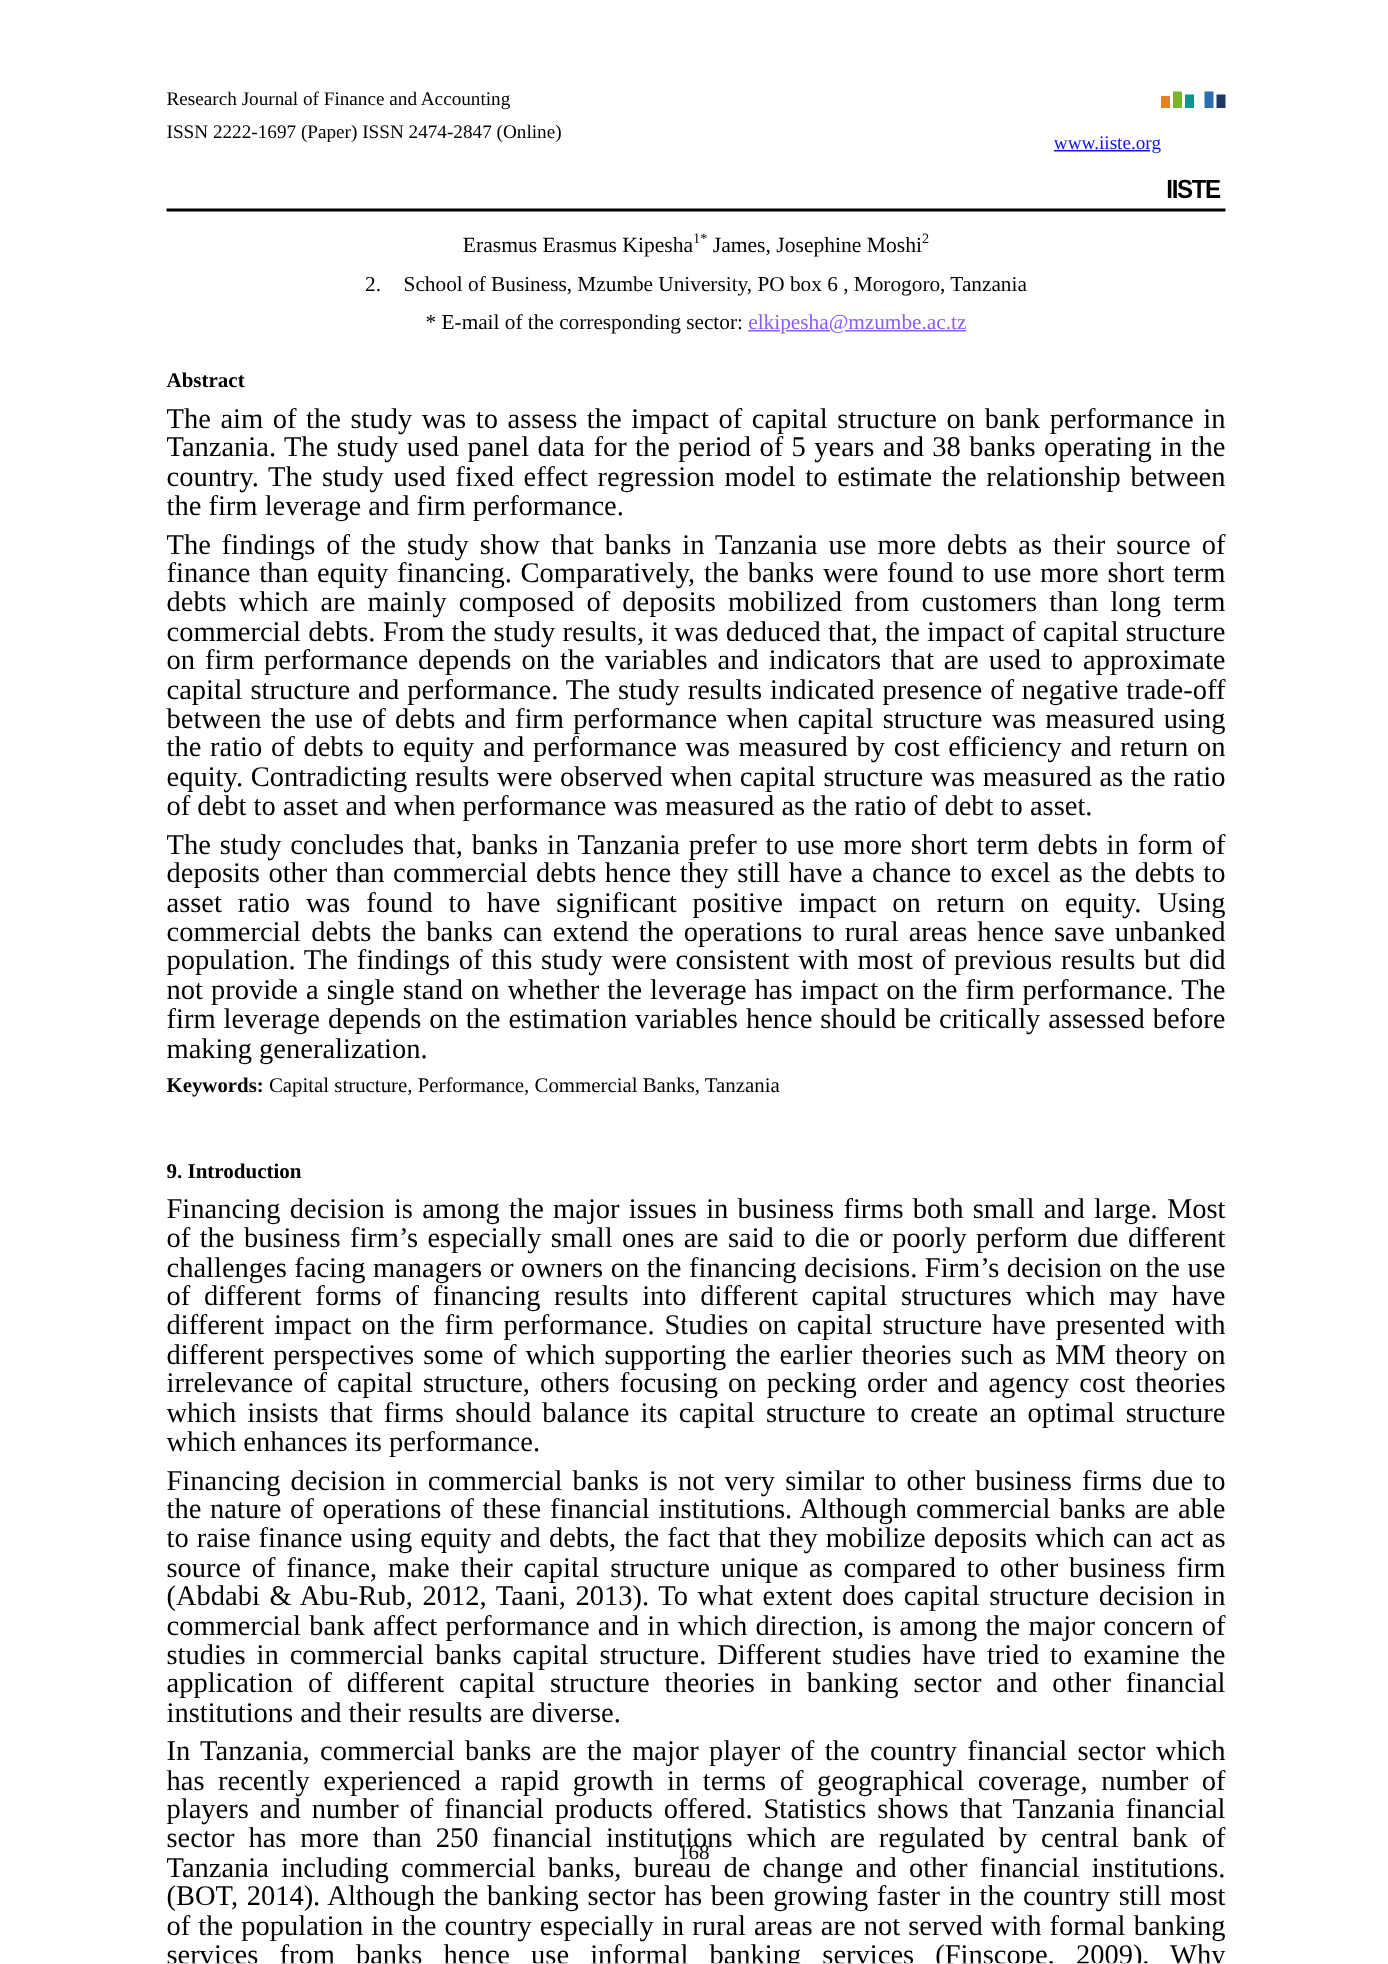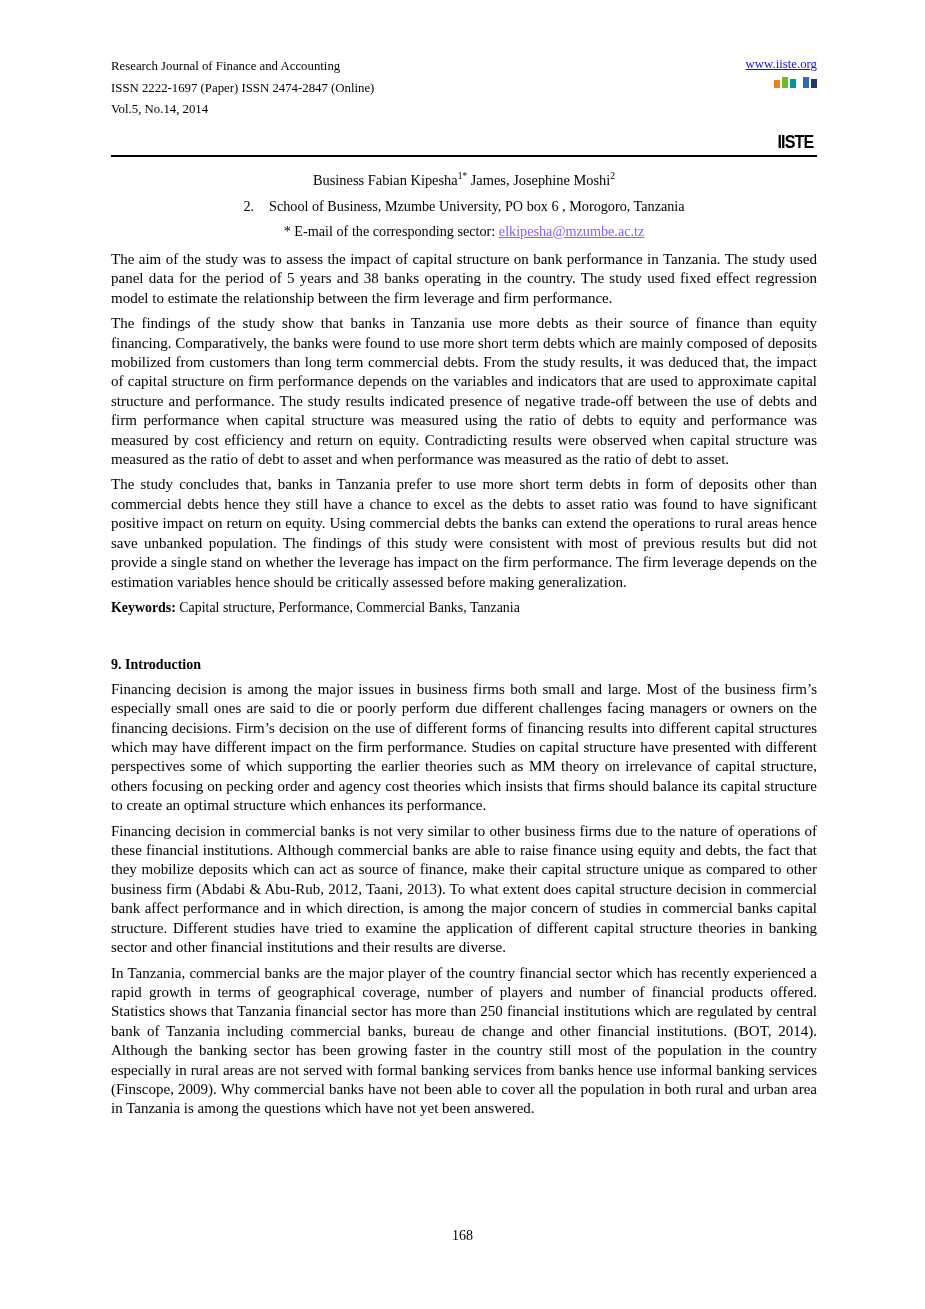--- a/index.html
+++ b/index.html
@@ -10,21 +10,21 @@
     background: #ffffff;
     box-sizing: border-box;
     padding: 56px 108px 0 111px;
     font-family: "Liberation Serif", serif;
     color: #000000;
     overflow: hidden;
   }
   
   .header { display: flex; justify-content: space-between; align-items: flex-start; }
   .header-left div { font-size: 12.8px; line-height: 21.5px; white-space: nowrap; }
-  .header-right { display: flex; flex-direction: column; align-items: flex-end; }
+  .header-right { display: flex; align-items: center; }
   .site-link { font-size: 12.8px; line-height: 16px; color: #1414e6; text-decoration: underline; cursor: pointer; }
   .logo { margin-top: 4px; display: flex; flex-direction: column; align-items: center; gap: 46px; }
   .logo-bars { display: flex; align-items: flex-end; gap: 2px; height: 12px; }
   .logo-bar { width: 6px; height: 9px; }
   .logo-bars .logo-bar:nth-child(1) { height: 8px; }
   .logo-bars .logo-bar:nth-child(2) { height: 11px; }
   .logo-bars .logo-bar:nth-child(3) { height: 9px; }
   .logo-bars .logo-bar:nth-child(4) { margin-left: 5px; height: 11px; }
   .logo-bars .logo-bar:nth-child(5) { height: 9px; }
   .logo-text {
@@ -44,68 +44,68 @@
   .affiliations { margin-top: 3px; }
   .affil-line { text-align: center; font-size: 14.2px; line-height: 25px; }
   .affil-num { display: inline-block; margin-right: 15px; }
   .email-line { text-align: center; font-size: 14.2px; line-height: 25px; }
   .link-blue { color: #8b5cf6; text-decoration: underline; cursor: pointer; }
 
   
   .section-heading { font-size: 14px; font-weight: bold; margin: 17px 0 0 0; line-height: 19px; }
   .intro-heading { margin-top: 37px; }
   p.body-par {
-    font-size: 15px; line-height: 19.4px; text-align: justify;
+    font-size: 19px; line-height: 19.4px; text-align: justify;
     margin: 6px 0 0 0;
   }
   .keywords { font-size: 13.9px; line-height: 19.4px; margin-top: 6.5px; }
   .keywords b { font-weight: bold; }
 
   
   .footer {
     position: absolute; left: 0; top: 1228px; width: 925px;
     text-align: center; font-size: 14px;
   }
 </style>
 </head>
 <body>
 
 <div class="page">
 
   <div class="header">
     <div class="header-left">
       <div>Research Journal of Finance and Accounting</div>
       <div>ISSN 2222-1697 (Paper) ISSN 2474-2847 (Online)</div>
-      <div>Vol.5, No.14, 2014</div>
     </div>
     <div class="header-right">
       <a class="site-link">www.iiste.org</a>
       <div class="logo">
         <div class="logo-bars">
             <div class="logo-bar" style="background: rgb(232, 130, 30);"></div>
             <div class="logo-bar" style="background: rgb(118, 184, 42);"></div>
             <div class="logo-bar" style="background: rgb(0, 152, 143);"></div>
             <div class="logo-bar" style="background: rgb(45, 109, 180);"></div>
             <div class="logo-bar" style="background: rgb(31, 56, 100);"></div>
           </div>
         <div class="logo-text">IISTE</div>
       </div>
     </div>
   </div>
 
   <hr class="rule">
 
 
-  <div class="authors"><span>Business Fabian Kipesha</span><sup>1*</sup><span> James, Josephine Moshi</span><sup>2</sup></div>
+  <div class="authors"><span>Erasmus Erasmus Kipesha</span><sup>1*</sup><span> James, Josephine Moshi</span><sup>2</sup></div>
 
   <div class="affiliations">
     <div class="affil-line"><span class="affil-num">2.</span><span>School of Business, Mzumbe University, PO box 6 , Morogoro, Tanzania</span></div>
     <div class="email-line"><span>* E-mail of the corresponding sector: </span><a class="link-blue">elkipesha@mzumbe.ac.tz</a></div>
   </div>
 
+  <div class="section-heading">Abstract</div>
   <p class="body-par">The aim of the study was to assess the impact of capital structure on bank performance in Tanzania. The study used panel data for the period of 5 years and 38 banks operating in the country. The study used fixed effect regression model to estimate the relationship between the firm leverage and firm performance.</p>
   <p class="body-par">The findings of the study show that banks in Tanzania use more debts as their source of finance than equity financing. Comparatively, the banks were found to use more short term debts which are mainly composed of deposits mobilized from customers than long term commercial debts. From the study results, it was deduced that, the impact of capital structure on firm performance depends on the variables and indicators that are used to approximate capital structure and performance. The study results indicated presence of negative trade-off between the use of debts and firm performance when capital structure was measured using the ratio of debts to equity and performance was measured by cost efficiency and return on equity. Contradicting results were observed when capital structure was measured as the ratio of debt to asset and when performance was measured as the ratio of debt to asset.</p>
   <p class="body-par">The study concludes that, banks in Tanzania prefer to use more short term debts in form of deposits other than commercial debts hence they still have a chance to excel as the debts to asset ratio was found to have significant positive impact on return on equity. Using commercial debts the banks can extend the operations to rural areas hence save unbanked population. The findings of this study were consistent with most of previous results but did not provide a single stand on whether the leverage has impact on the firm performance. The firm leverage depends on the estimation variables hence should be critically assessed before making generalization.</p>
 
   <div class="keywords"><b>Keywords:</b><span> Capital structure, Performance, Commercial Banks, Tanzania</span></div>
 
   <div class="section-heading intro-heading">9. Introduction</div>
   <p class="body-par">Financing decision is among the major issues in business firms both small and large. Most of the business firm’s especially small ones are said to die or poorly perform due different challenges facing managers or owners on the financing decisions. Firm’s decision on the use of different forms of financing results into different capital structures which may have different impact on the firm performance. Studies on capital structure have presented with different perspectives some of which supporting the earlier theories such as MM theory on irrelevance of capital structure, others focusing on pecking order and agency cost theories which insists that firms should balance its capital structure to create an optimal structure which enhances its performance.</p>
   <p class="body-par">Financing decision in commercial banks is not very similar to other business firms due to the nature of operations of these financial institutions. Although commercial banks are able to raise finance using equity and debts, the fact that they mobilize deposits which can act as source of finance, make their capital structure unique as compared to other business firm (Abdabi &amp; Abu-Rub, 2012, Taani, 2013). To what extent does capital structure decision in commercial bank affect performance and in which direction, is among the major concern of studies in commercial banks capital structure. Different studies have tried to examine the application of different capital structure theories in banking sector and other financial institutions and their results are diverse.</p>
   <p class="body-par">In Tanzania, commercial banks are the major player of the country financial sector which has recently experienced a rapid growth in terms of geographical coverage, number of players and number of financial products offered. Statistics shows that Tanzania financial sector has more than 250 financial institutions which are regulated by central bank of Tanzania including commercial banks, bureau de change and other financial institutions. (BOT, 2014). Although the banking sector has been growing faster in the country still most of the population in the country especially in rural areas are not served with formal banking services from banks hence use informal banking services (Finscope, 2009). Why commercial banks have not been able to cover all the population in both rural and urban area in Tanzania is among the questions which have not yet been answered.</p>

